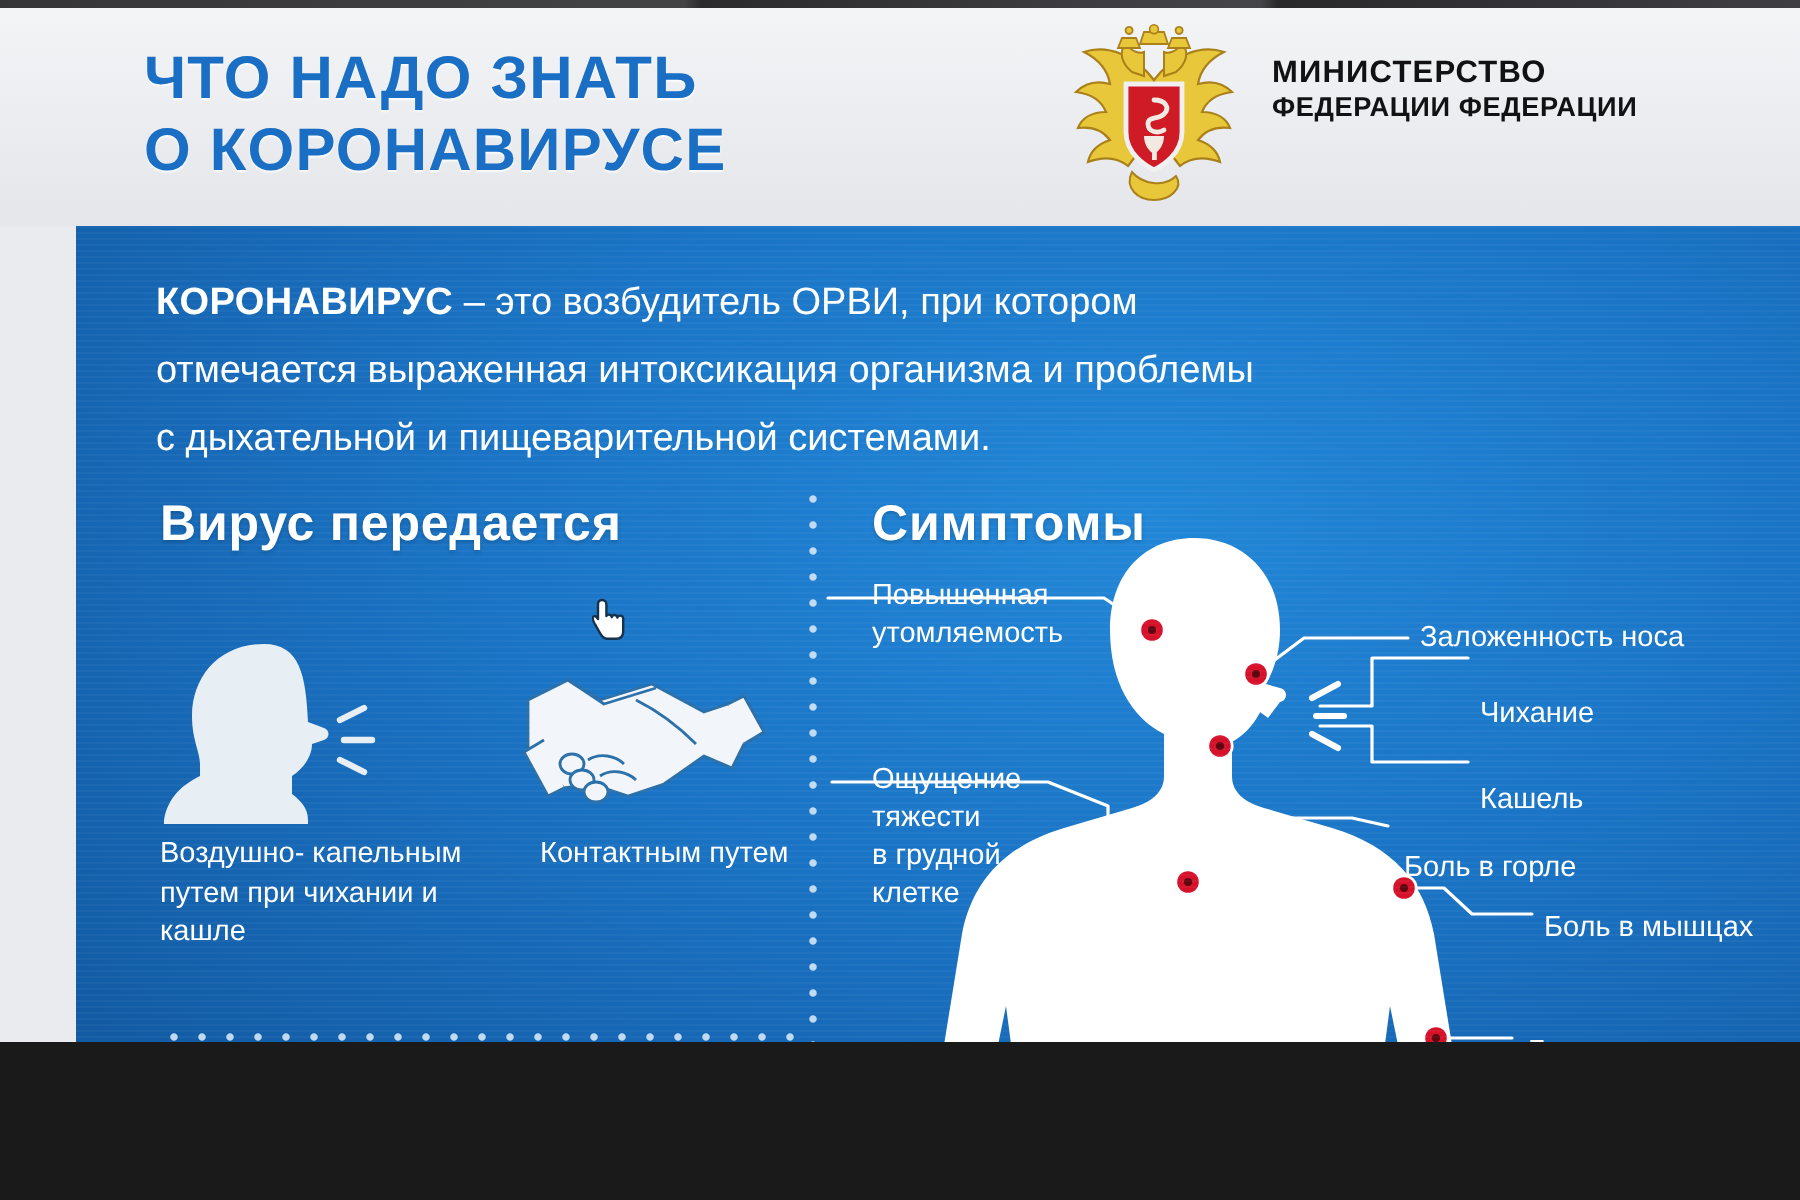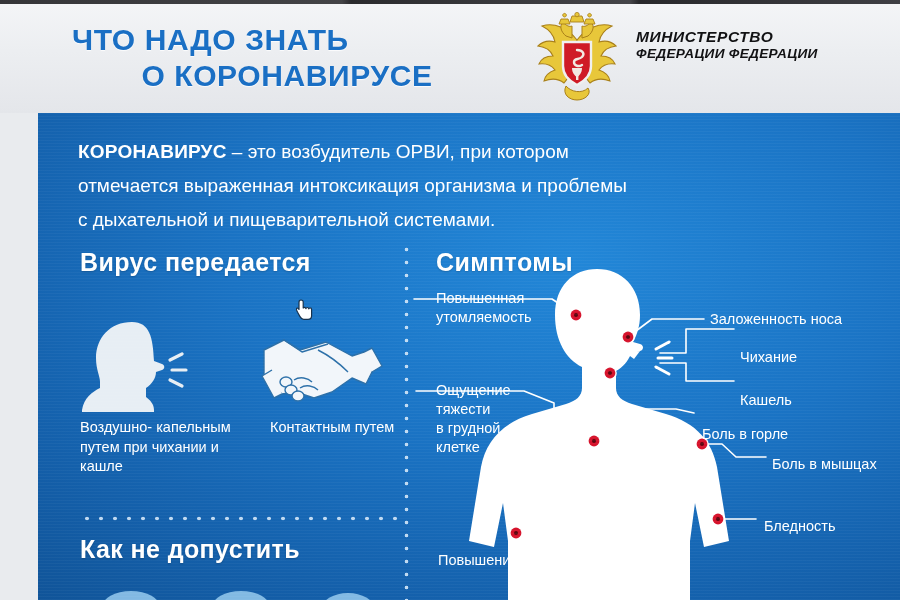--- a/index.html
+++ b/index.html
@@ -3,21 +3,21 @@
 <meta charset="utf-8">
 <style>
   html, body {
     margin: 0;
     padding: 0;
     background: #1a1a1a;
   }
   #screen {
     position: relative;
     width: 900px;
-    height: 600px;
+    height: 521px;
     overflow: hidden;
     font-family: "Liberation Sans", "DejaVu Sans", sans-serif;
     background: #e9ebee;
   }
 
   
   .header-band {
     position: absolute;
     left: 0; top: 0;
     width: 900px; height: 113px;
@@ -35,35 +35,34 @@
     position: absolute;
     left: 72px; top: 22px;
     width: 430px;
     color: #1a6fc4;
     font-weight: bold;
     font-size: 30px;
     line-height: 36px;
     letter-spacing: .6px;
     text-shadow: 0 1px 1px rgba(255,255,255,.85);
   }
-  .title-main .l2 { display:block;text-align:center; }
+  .title-main .l2 { display:block; }
 
   .emblem-wrap {
     position: absolute;
     left: 528px; top: 12px;
     width: 98px; height: 92px;
   }
   .ministry-text {
     position: absolute;
     left: 636px; top: 28px;
     color: #121214;
     font-weight: bold;
     line-height: 17px;
     letter-spacing: .2px;
-    font-style: italic;
   }
   .ministry-text .m1 { font-size: 15.5px; display:block; letter-spacing:.6px;}
   .ministry-text .m2 { font-size: 15.5px; display:block; letter-spacing:.6px;}
   .ministry-text .m3 { font-size: 13.6px; display:block; letter-spacing:.3px;}
 
   
   .poster {
     position: absolute;
     left: 38px; top: 113px;
     width: 862px; height: 487px;

